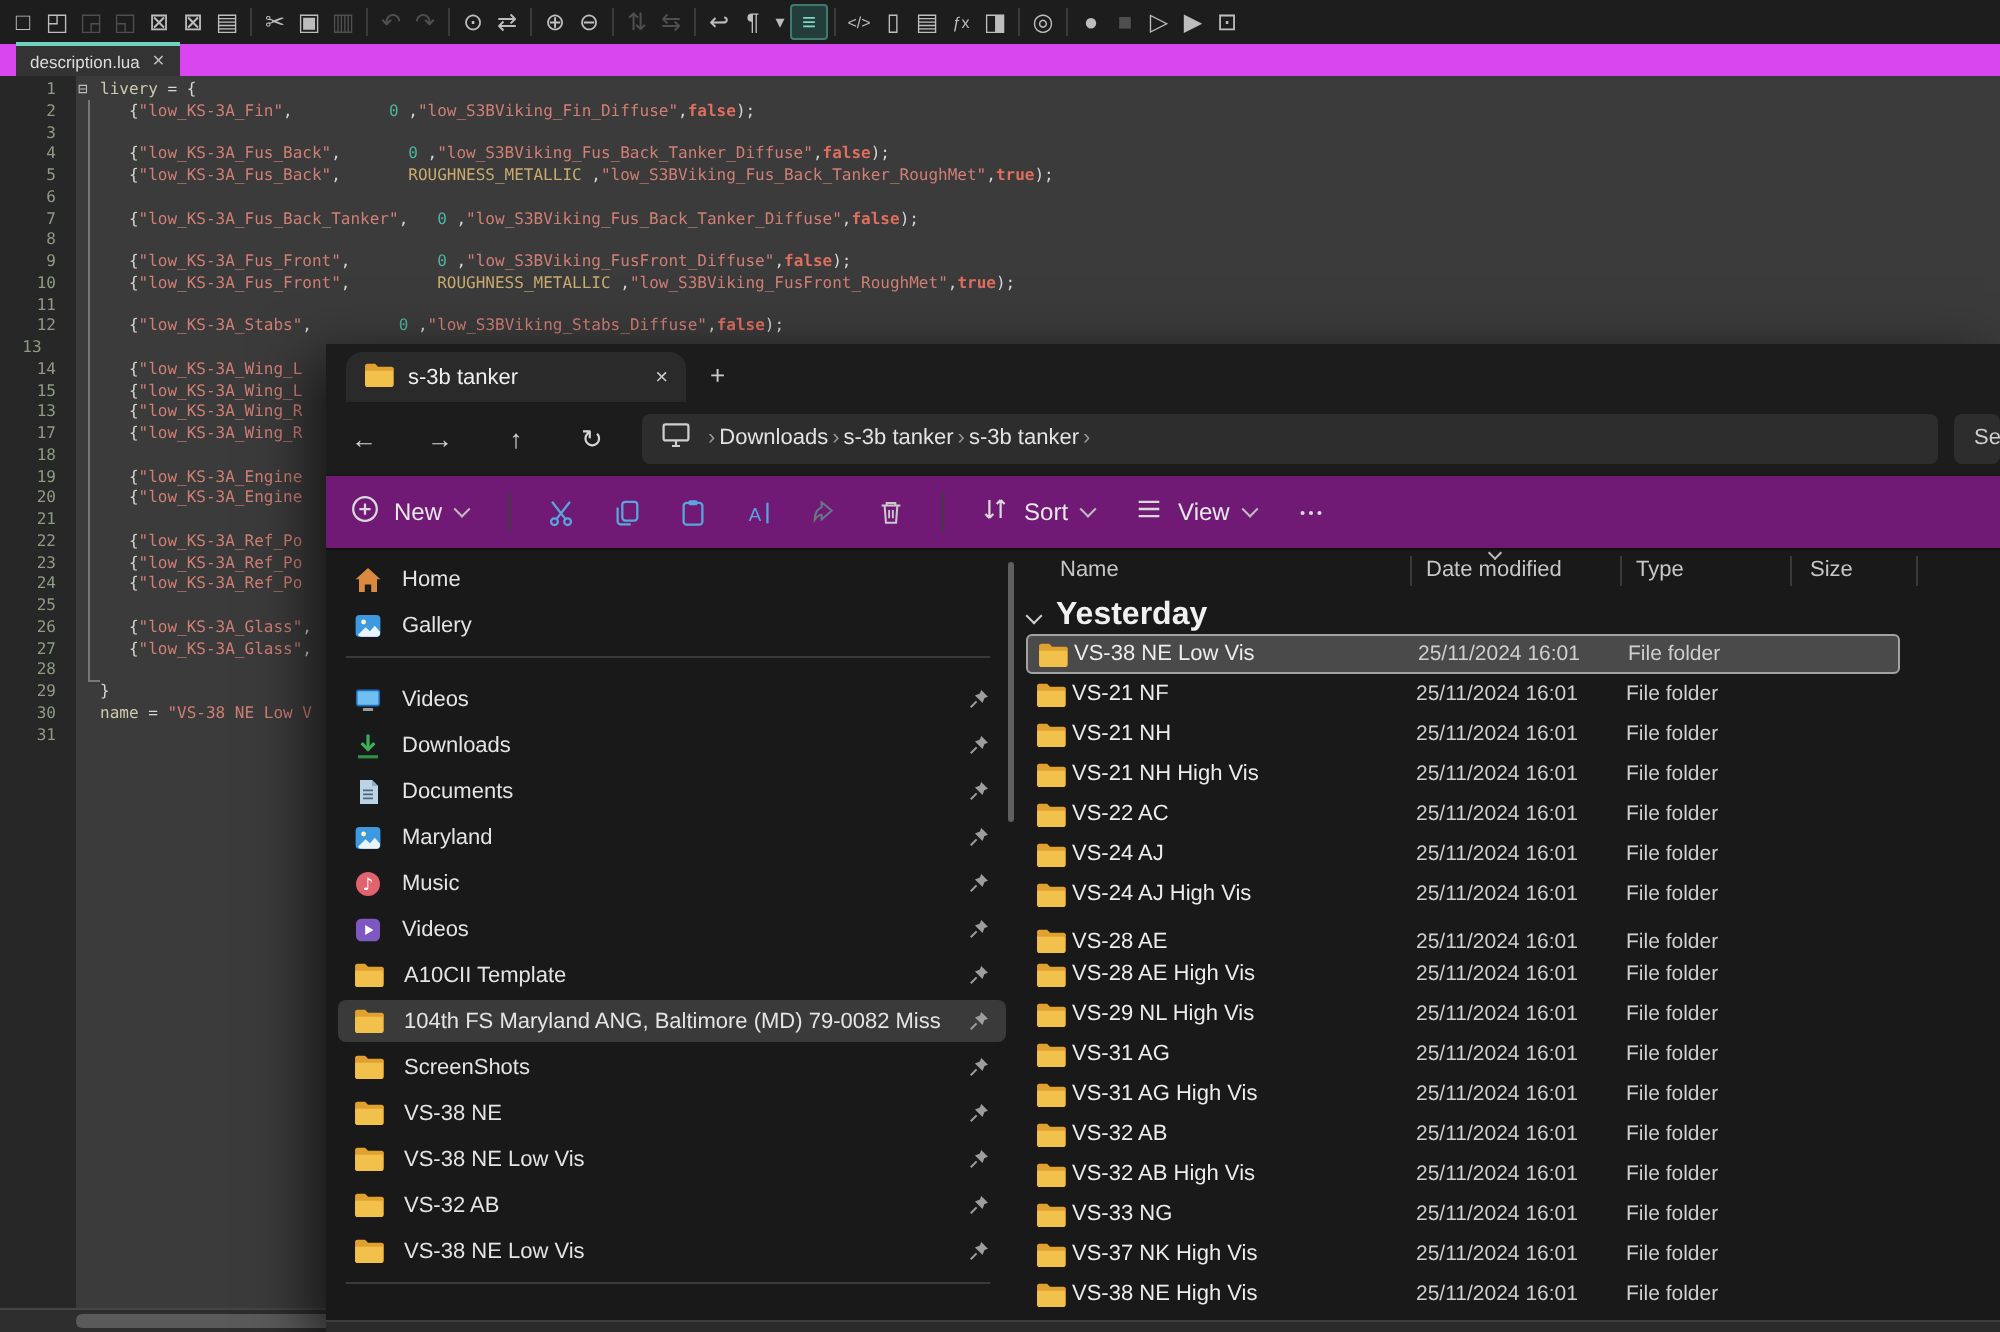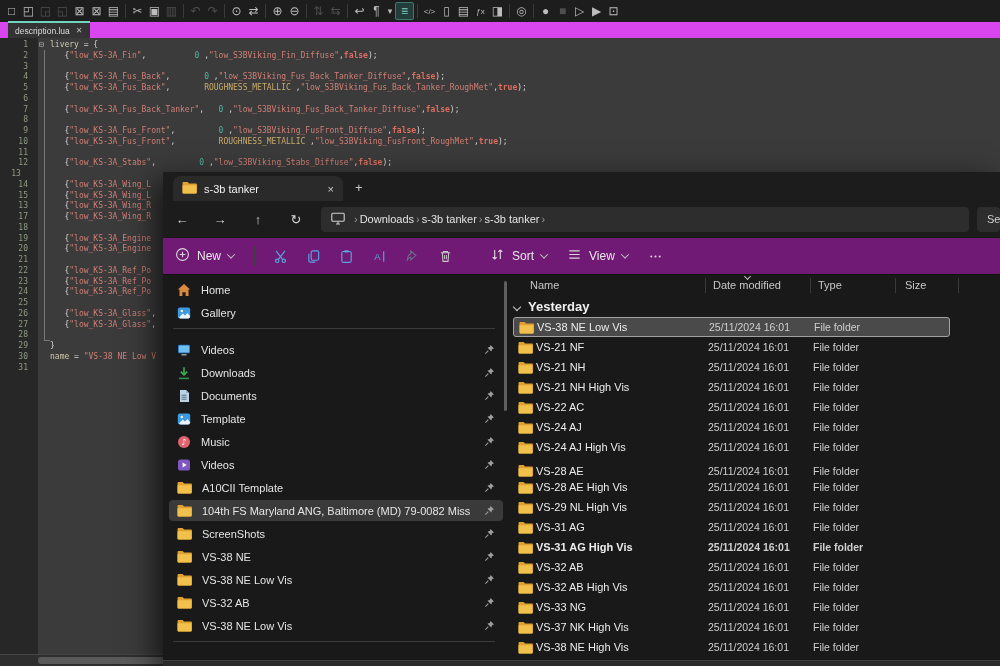--- a/index.html
+++ b/index.html
@@ -70,21 +70,21 @@
   .side-item .lbl{flex:1;color:#e4e4e4;font-size:11px;white-space:nowrap;overflow:hidden;}
   .side-div{position:absolute;left:10px;width:322px;height:1px;background:#3a3a3a;}
   .side-scroll{position:absolute;right:2px;top:6px;width:3px;height:130px;background:#5f5f5f;border-radius:2px;}
   .files{position:absolute;left:347px;top:0;right:0;height:100%;}
   .fhead{position:absolute;top:0;left:0;right:0;height:22px;color:#c7c7c7;font-size:11px;}
   .fhead .h{position:absolute;top:4px;}
   .fhead .sep{position:absolute;top:3px;width:1px;height:15px;background:#3a3a3a;}
   .sortchev{position:absolute;top:-1px;width:4px;height:4px;border-right:1.2px solid #bdbdbd;
     border-bottom:1.2px solid #bdbdbd;transform:rotate(45deg);}
   .group{position:absolute;left:4px;top:24px;display:flex;align-items:center;gap:8px;
-    color:#f0f0f0;font-size:13px;font-weight:bold;}
+    color:#f0f0f0;font-size:16px;font-weight:bold;}
   .group .gchev{width:5px;height:5px;border-right:1.4px solid #cfcfcf;border-bottom:1.4px solid #cfcfcf;
     transform:rotate(45deg);display:inline-block;}
   .frow{position:absolute;left:3px;width:437px;height:20px;border-radius:3px;
     display:flex;align-items:center;box-sizing:border-box;}
   .frow.sel{background:#4a4a4a;border:1px solid #a2a2a2;}
   .frow .ic{width:18px;margin-left:5px;flex:0 0 auto;display:flex;align-items:center;}
   .frow .nm{width:172px;color:#ececec;font-size:11px;white-space:nowrap;overflow:hidden;flex:0 0 auto;}
   .frow .dt{width:105px;color:#cfcfcf;font-size:10.5px;flex:0 0 auto;}
   .frow .tp{width:95px;color:#cfcfcf;font-size:10.5px;flex:0 0 auto;}
   .frow .sz{flex:1;}
@@ -396,21 +396,21 @@
           </span>
         </div>
         <div class="side-item" style="top: 133px;">
           <span style="display:flex">
             <svg viewBox="0 0 14 14" width="14" height="14">
               <rect x=".8" y="1.5" width="12.4" height="11" rx="2" fill="#3d9ae0"></rect>
               <circle cx="4.8" cy="5" r="1.2" fill="#fff3c4"></circle>
               <path d="M2 11.4 5.8 7.6l2.2 2 2.4-2.7 2.6 3v.7c0 1-.7 1.8-1.7 1.8H3.7c-1 0-1.7-.8-1.7-1.8z" fill="#e9f4fd"></path>
             </svg>
           </span>
-          <span class="lbl">Template</span>
+          <span class="lbl">Maryland</span>
           <span style="display:flex">
             <svg viewBox="0 0 12 12" width="11" height="11">
               <path d="M7.2 1.1 10.9 4.8 9 5.5 7.9 8.2 3.8 4.1 6.5 3z" fill="#9d9d9d"></path>
               <path d="M4.7 7.3 1.5 10.5" stroke="#9d9d9d" stroke-width="1.1"></path>
             </svg>
           </span>
         </div>
         <div class="side-item" style="top: 156px;">
           <span style="display:flex">
             <svg viewBox="0 0 14 14" width="14" height="14">
@@ -690,21 +690,21 @@
               <svg viewBox="0 0 16 14" width="15" height="13">
                 <path fill="#e0a131" d="M.5 2.2C.5 1.5 1 1 1.7 1h4.2l1.6 1.6h7.2c.7 0 1.3.5 1.3 1.2v8.3c0 .8-.6 1.4-1.3 1.4H1.8c-.7 0-1.3-.6-1.3-1.4z"></path>
                 <path fill="#f2c14b" d="M.5 4.7h15v7.4c0 .8-.6 1.4-1.3 1.4H1.8c-.7 0-1.3-.6-1.3-1.4z"></path>
               </svg>
             </span>
             <span class="nm">VS-31 AG</span>
             <span class="dt">25/11/2024 16:01</span>
             <span class="tp">File folder</span>
             <span class="sz"></span>
           </div>
-          <div class="frow" style="top: 262px; font-weight: bold;">
+          <div class="frow" style="top: 262px;">
             <span class="ic">
               <svg viewBox="0 0 16 14" width="15" height="13">
                 <path fill="#e0a131" d="M.5 2.2C.5 1.5 1 1 1.7 1h4.2l1.6 1.6h7.2c.7 0 1.3.5 1.3 1.2v8.3c0 .8-.6 1.4-1.3 1.4H1.8c-.7 0-1.3-.6-1.3-1.4z"></path>
                 <path fill="#f2c14b" d="M.5 4.7h15v7.4c0 .8-.6 1.4-1.3 1.4H1.8c-.7 0-1.3-.6-1.3-1.4z"></path>
               </svg>
             </span>
             <span class="nm">VS-31 AG High Vis</span>
             <span class="dt">25/11/2024 16:01</span>
             <span class="tp">File folder</span>
             <span class="sz"></span>

